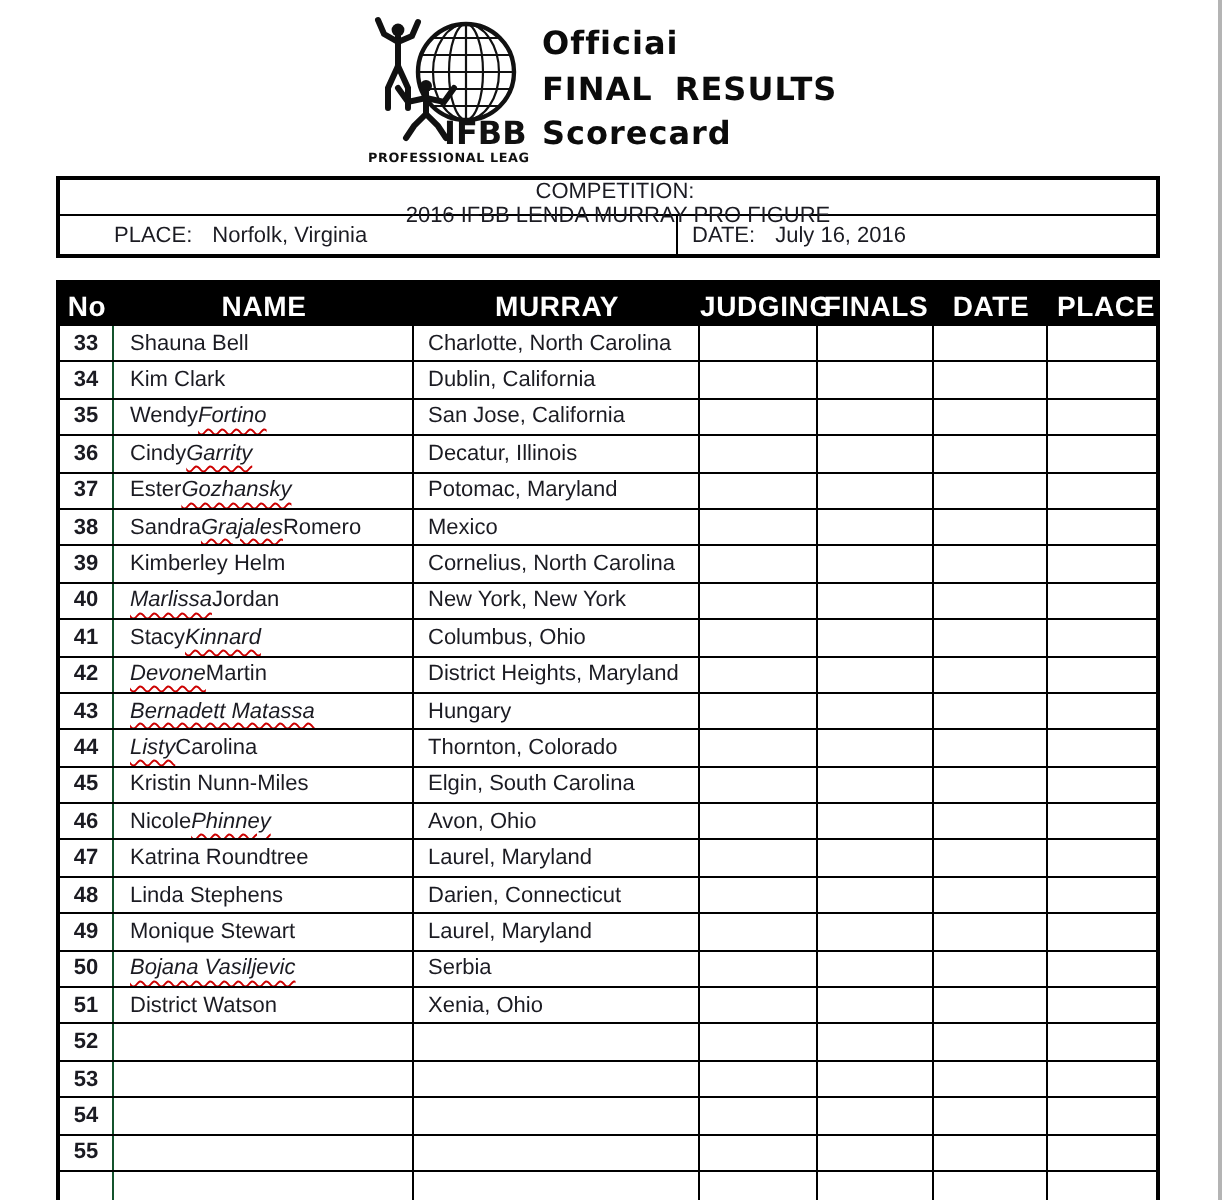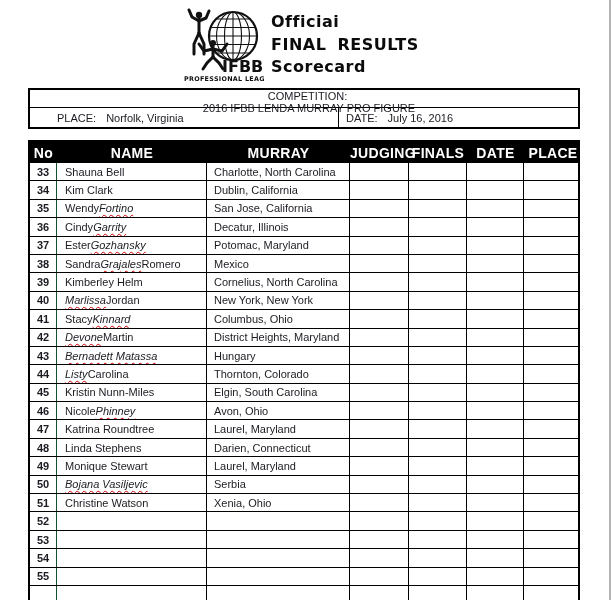--- a/index.html
+++ b/index.html
@@ -349,21 +349,21 @@
           </div>
           <div class="td c-country">Serbia</div>
           <div class="td c-judging"></div>
           <div class="td c-finals"></div>
           <div class="td c-total"></div>
           <div class="td c-place"></div>
         </div>
         <div class="tr">
           <div class="td c-no">51</div>
           <div class="td c-name">
-            <span>Christine Watson</span>
+            <span>District Watson</span>
           </div>
           <div class="td c-country">Xenia, Ohio</div>
           <div class="td c-judging"></div>
           <div class="td c-finals"></div>
           <div class="td c-total"></div>
           <div class="td c-place"></div>
         </div>
         <div class="tr">
           <div class="td c-no">52</div>
           <div class="td c-name"></div>

